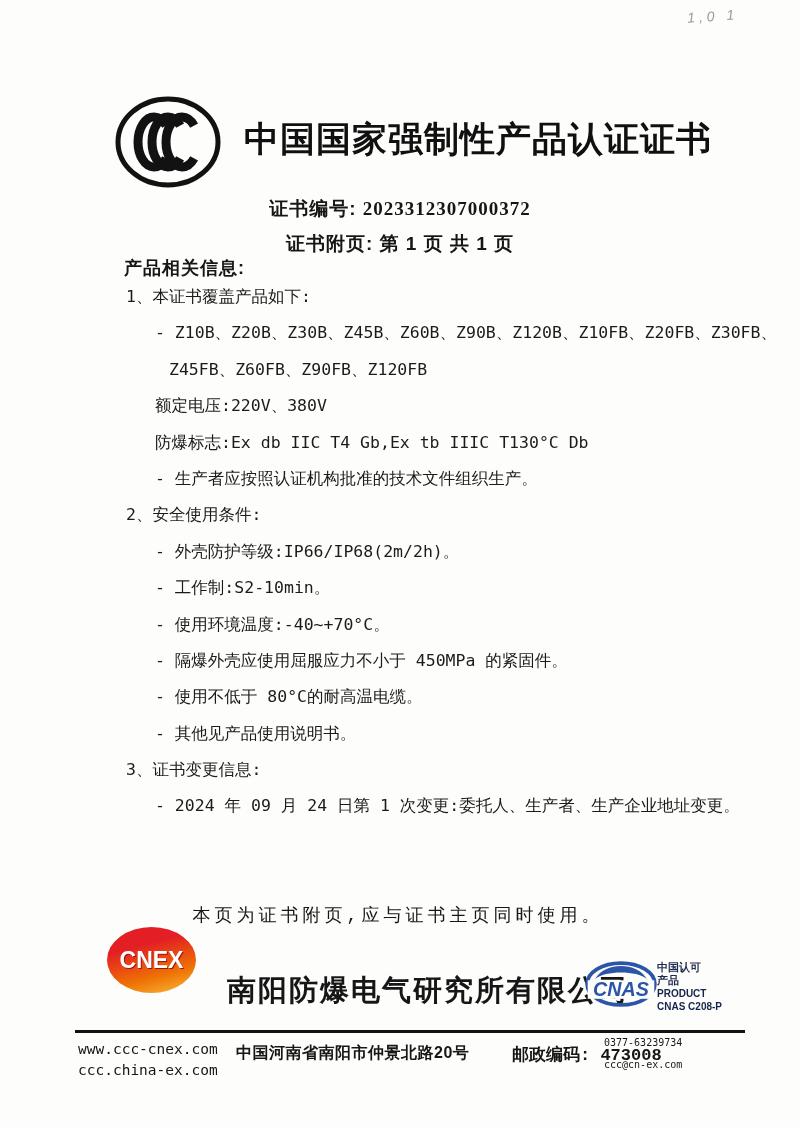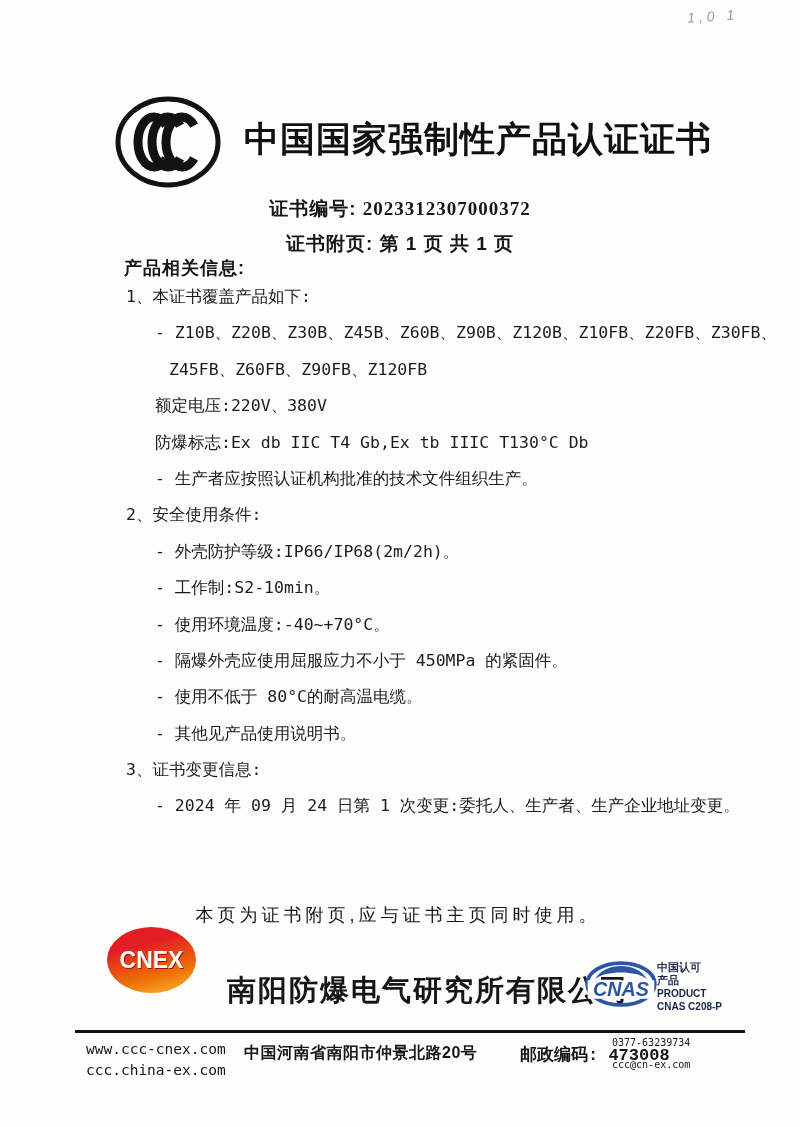--- a/index.html
+++ b/index.html
@@ -43,21 +43,21 @@
     font-size:16.5px;color:#1b1b1b;
   }
   .line{height:36.4px;white-space:nowrap;}
   .ind0{padding-left:126px;}
   .ind1{padding-left:155px;}
   .ind2{padding-left:169px;}
   
   .page-note{
     position:absolute;left:0;top:903px;width:796px;text-align:center;
     font-size:18px;letter-spacing:4px;
-    font-family:Liberation Sans, sans-serif;
+    font-family:Liberation Mono, monospace;
   }
   
   .cnex-logo{
     position:absolute;left:107px;top:927px;width:89px;height:66px;
     border-radius:50%;
     background:linear-gradient(165deg,#e31e24 30%,#ee7203 70%,#f9b233 96%);
     display:flex;align-items:center;justify-content:center;
   }
   .cnex-logo span{
     color:#ffffff;font-weight:bold;font-size:23px;letter-spacing:0px;
@@ -73,21 +73,21 @@
     color:#1d2a4f;white-space:nowrap;
   }
   .cnas-sidetext .zh{font-size:11px;font-weight:bold;}
   .cnas-sidetext .en{font-size:10px;font-weight:bold;color:#17254d;}
   .rule{
     position:absolute;left:75px;top:1030px;width:670px;height:3px;
     background:#121212;
   }
   .foot-info{
     font-family:"DejaVu Sans Mono","Liberation Mono",monospace;
-    position:absolute;white-space:nowrap;margin-left:8px;
+    position:absolute;white-space:nowrap;
   }
   .websites{left:78px;top:1039px;font-size:14.5px;line-height:21px;}
   .address{left:236px;top:1043px;font-size:16px;
     font-family:"Liberation Sans",sans-serif;font-weight:600;letter-spacing:.5px;}
   .postal{left:512px;top:1043px;font-size:17px;
     font-family:Liberation Mono, monospace;font-weight:600;}
   .phone-block{left:604px;top:1032px;font-size:10px;line-height:22px;text-align:center;}
 </style>
 </head>
 <body>

